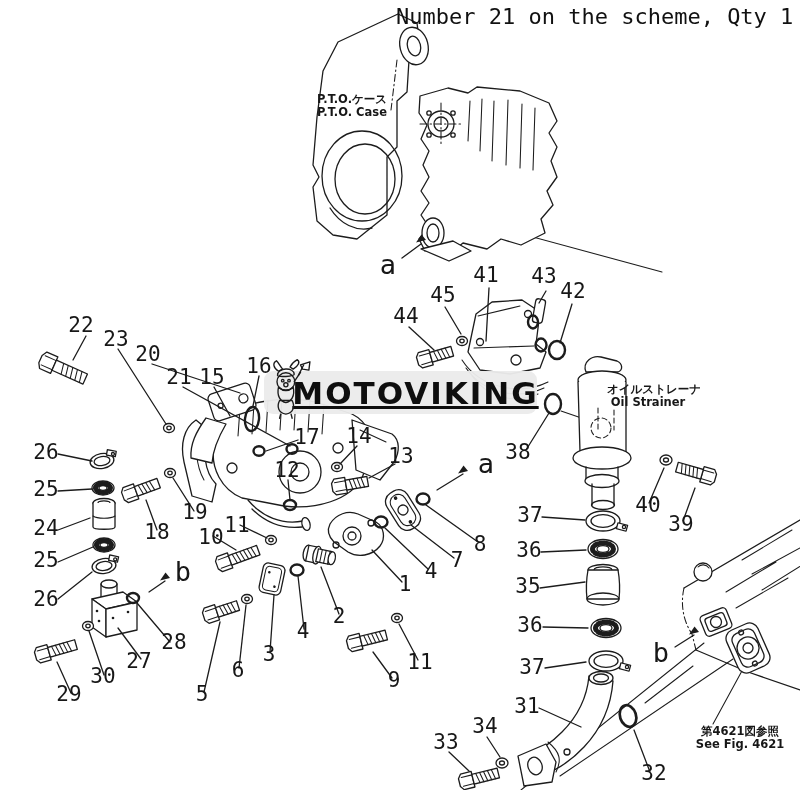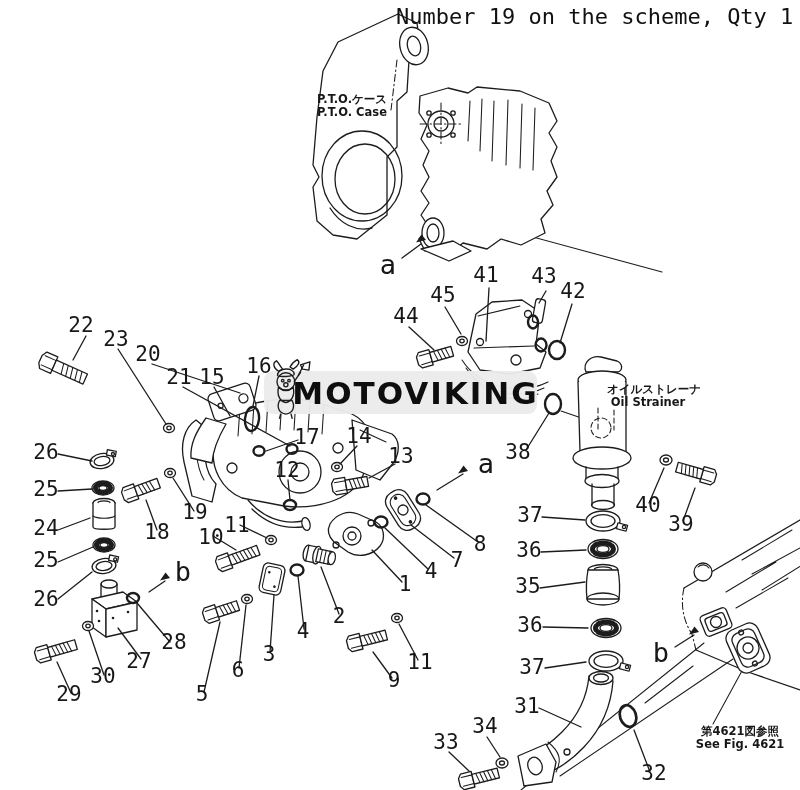--- a/index.html
+++ b/index.html
@@ -19,21 +19,21 @@
   svg .dash{stroke-dasharray:5 3;stroke-width:1.05;}
   svg text{stroke:none;fill:#171717;font-family:"DejaVu Sans Mono","Liberation Mono",monospace;
            font-size:21px;text-anchor:middle;}
   svg text.letter{font-size:27px;}
   svg text.jp{font-size:11.5px;font-weight:bold;font-family:"DejaVu Sans","Liberation Sans",sans-serif;}
   .title{position:absolute;left:396px;top:4px;font-size:22px;color:#111;white-space:nowrap;}
   .watermark{position:absolute;left:264px;top:371px;width:273px;height:43px;
              background:rgba(235,235,235,0.96);border-radius:9px;display:flex;align-items:center;
              justify-content:center;padding-left:30px;box-sizing:border-box;}
   .watermark .brand{font-family:"DejaVu Sans","Liberation Sans",sans-serif;font-weight:bold;
-             font-size:31px;letter-spacing:2px;color:#0e0e0e;}
+             font-size:31px;letter-spacing:2px;color:#0e0e0e;text-decoration:underline;}
   .watermark svg.mascot{position:absolute;left:2px;top:-13px;width:46px;height:62px;}
 </style>
 </head>
 <body>
 
 <div class="canvas">
 
 <svg width="800" height="790" viewBox="0 0 800 790">
 
   <g>
@@ -488,21 +488,21 @@
   <g>
     <text class="jp" x="352" y="103">P.T.O.ケース</text>
     <text class="jp" x="352" y="116">P.T.O. Case</text>
     <text class="jp" x="654" y="393">オイルストレーナ</text>
     <text class="jp" x="648" y="406">Oil Strainer</text>
     <text class="jp" x="740" y="735">第4621図参照</text>
     <text class="jp" x="740" y="748">See Fig. 4621</text>
   </g>
 </svg>
 
-<div class="title">Number 19 on the scheme, Qty 1</div>
+<div class="title">Number 21 on the scheme, Qty 1</div>
 
 <div class="watermark">
   <svg class="mascot" viewBox="0 0 44 58">
     <path d="M12,12 C7,9 6,4 10,2 C13,5 14,8 16,10 Z" fill="#dddddd" stroke="#555555" stroke-width="1"></path>
     <path d="M26,10 C31,7 33,3 30,1 C26,3 24,6 23,8 Z" fill="#dddddd" stroke="#555555" stroke-width="1"></path>
     <path d="M11,16 C11,8 27,8 27,15 C27,17 11,18 11,16 Z" fill="#98a1aa" stroke="#4a4a4a" stroke-width="1"></path>
     <circle cx="19" cy="22" r="8.5" fill="#c79a66" stroke="#5c3d1e" stroke-width="1"></circle>
     <circle cx="16" cy="21" r="1.2" fill="#222222" stroke="none"></circle>
     <circle cx="22" cy="21" r="1.2" fill="#222222" stroke="none"></circle>
     <circle cx="19" cy="25" r="2" fill="#b3402e" stroke="none"></circle>

